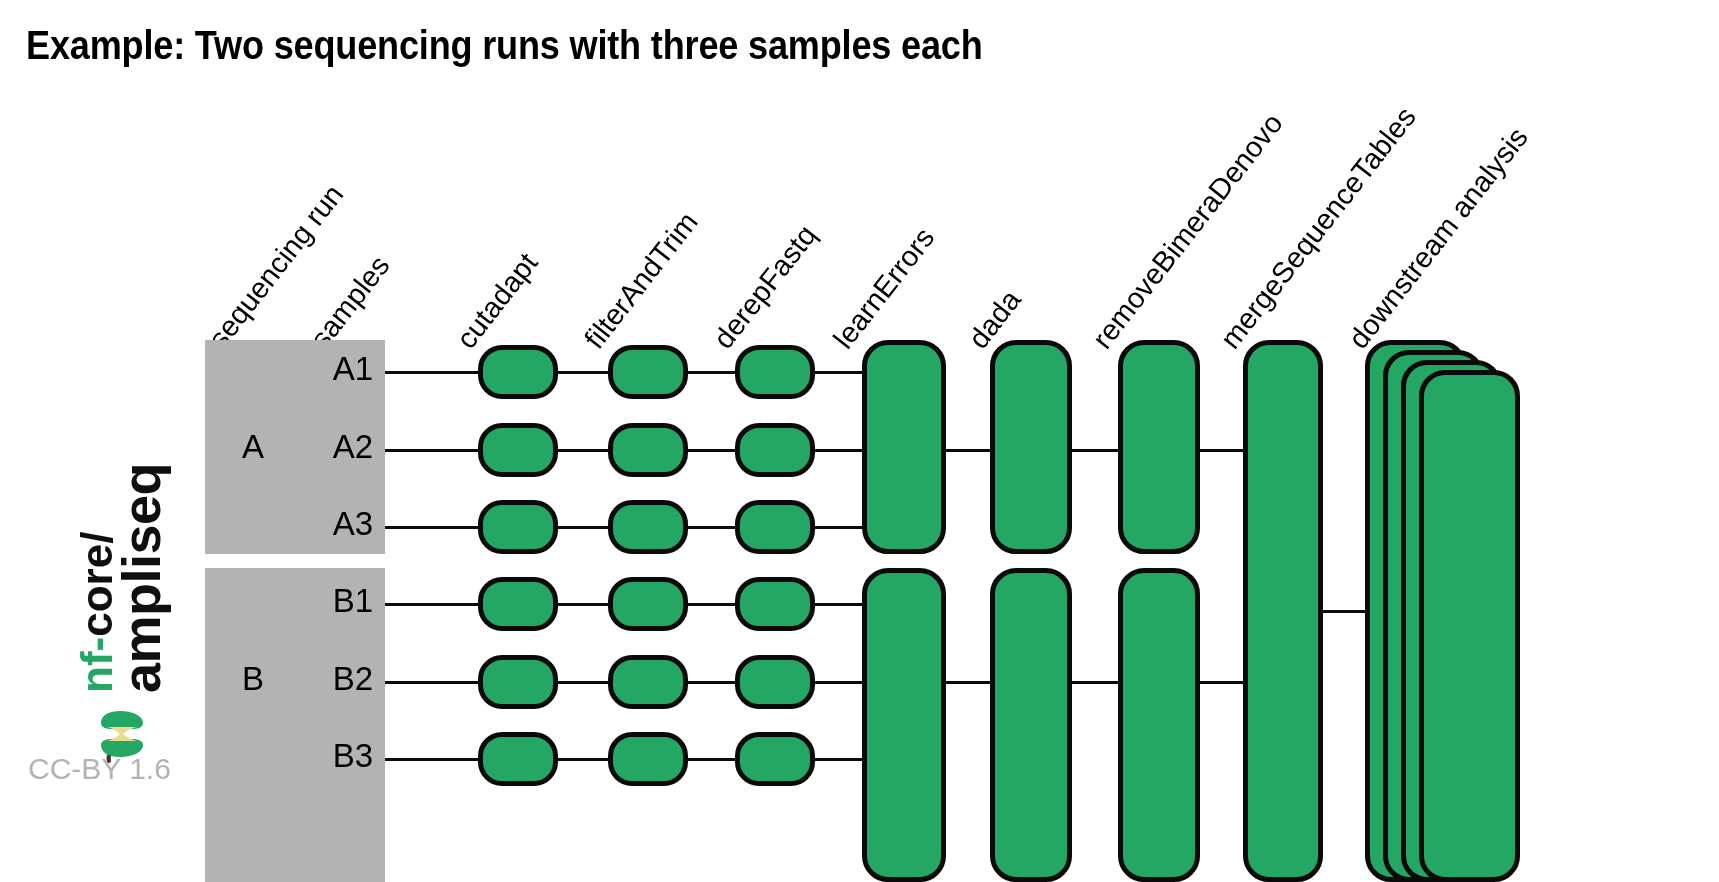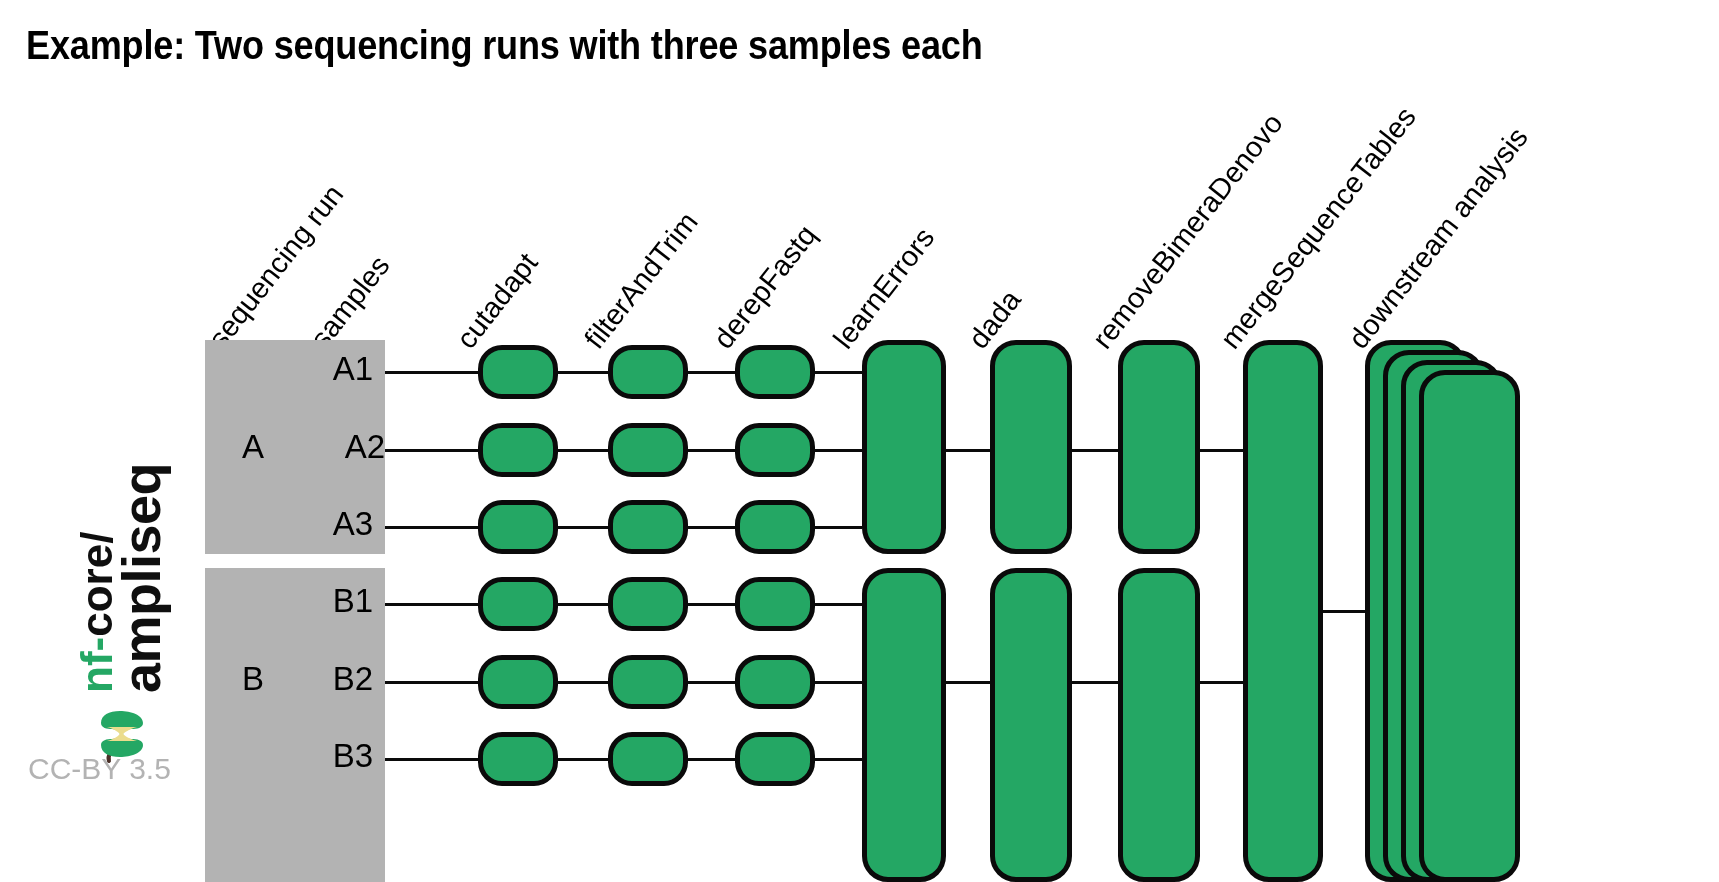--- a/index.html
+++ b/index.html
@@ -99,39 +99,39 @@
       </svg>
     </div>
     <div class="logo-words">
       <div class="logo-line1">
         <span class="g">nf-</span><span class="k">core/</span>
       </div>
       <div class="logo-line2">ampliseq</div>
     </div>
   </div>
 
-  <div class="cc">CC-BY 3.5</div>
+  <div class="cc">CC-BY 1.6</div>
 
   <div id="headers-layer">
       <div class="hdr" style="left: 228px; top: 322px;">sequencing run</div>
       <div class="hdr" style="left: 330px; top: 322px;">samples</div>
       <div class="hdr" style="left: 476px; top: 322px;">cutadapt</div>
       <div class="hdr" style="left: 604px; top: 322px;">filterAndTrim</div>
       <div class="hdr" style="left: 733px; top: 322px;">derepFastq</div>
       <div class="hdr" style="left: 853px; top: 322px;">learnErrors</div>
       <div class="hdr" style="left: 988px; top: 322px;">dada</div>
       <div class="hdr" style="left: 1112px; top: 322px;">removeBimeraDenovo</div>
       <div class="hdr" style="left: 1240px; top: 322px;">mergeSequenceTables</div>
       <div class="hdr" style="left: 1368px; top: 322px;">downstream analysis</div>
     </div>
   <div id="runs-layer">
       <div class="runblock" style="left: 205px; top: 340px; width: 180px; height: 214px;"></div>
       <div class="runlabel" style="left: 213px; top: 428px; width: 80px;">A</div>
       <div class="samplelabel" style="left: 265px; top: 350px; width: 108px;">A1</div>
-      <div class="samplelabel" style="left: 277px; top: 428px; width: 108px;">A2</div>
+      <div class="samplelabel" style="left: 265px; top: 428px; width: 108px;">A2</div>
       <div class="samplelabel" style="left: 265px; top: 505px; width: 108px;">A3</div>
       <div class="runblock" style="left: 205px; top: 568px; width: 180px; height: 314px;"></div>
       <div class="runlabel" style="left: 213px; top: 660px; width: 80px;">B</div>
       <div class="samplelabel" style="left: 265px; top: 582px; width: 108px;">B1</div>
       <div class="samplelabel" style="left: 265px; top: 660px; width: 108px;">B2</div>
       <div class="samplelabel" style="left: 265px; top: 737px; width: 108px;">B3</div>
     </div>
   <div id="edges-layer">
       <div class="hline" style="left: 385px; top: 370.5px; width: 93px;"></div>
       <div class="hline" style="left: 558px; top: 370.5px; width: 50px;"></div>

